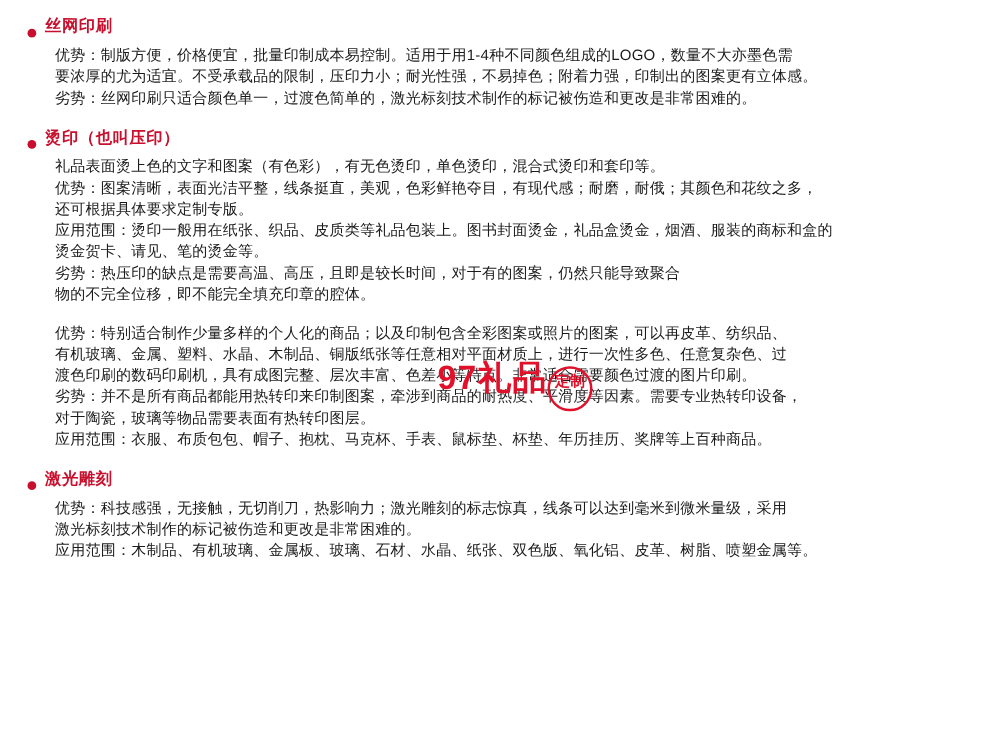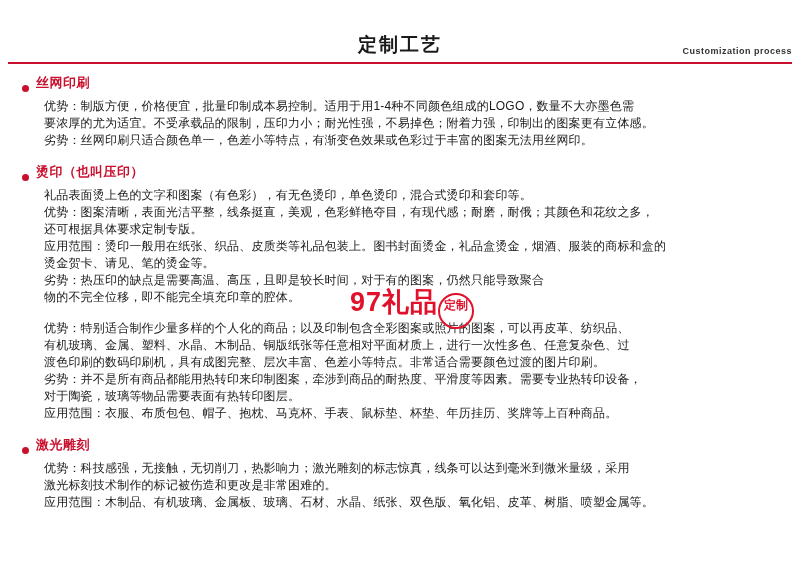--- a/index.html
+++ b/index.html
@@ -116,36 +116,31 @@
     line-height: 13px;
     text-align: center;
     padding-top: 4px;
   }
 </style>
 </head>
 <body>
 
 <div class="page">
 
-  <div class="header">
-    <div class="header-title">定制工艺</div>
-    <div class="header-sub">Customization process</div>
-    <div class="header-rule"></div>
-  </div>
 
   <div class="content">
 
     <div class="section">
       <div class="section-head">
         <span class="bullet-dot"></span>
         <span class="section-title">丝网印刷</span>
       </div>
       <div class="para">优势：制版方便，价格便宜，批量印制成本易控制。适用于用1-4种不同颜色组成的LOGO，数量不大亦墨色需
 要浓厚的尤为适宜。不受承载品的限制，压印力小；耐光性强，不易掉色；附着力强，印制出的图案更有立体感。</div>
-      <div class="para">劣势：丝网印刷只适合颜色单一，色差小等特点，有渐变色效果或色彩过于丰富的图案无法用丝网印。</div>
+      <div class="para">劣势：丝网印刷只适合颜色单一，过渡色简单的，激光标刻技术制作的标记被伤造和更改是非常困难的。</div>
     </div>
 
     <div class="section">
       <div class="section-head">
         <span class="bullet-dot"></span>
         <span class="section-title">烫印（也叫压印）</span>
       </div>
       <div class="para">礼品表面烫上色的文字和图案（有色彩），有无色烫印，单色烫印，混合式烫印和套印等。</div>
       <div class="para">优势：图案清晰，表面光洁平整，线条挺直，美观，色彩鲜艳夺目，有现代感；耐磨，耐俄；其颜色和花纹之多，
 还可根据具体要求定制专版。</div>

